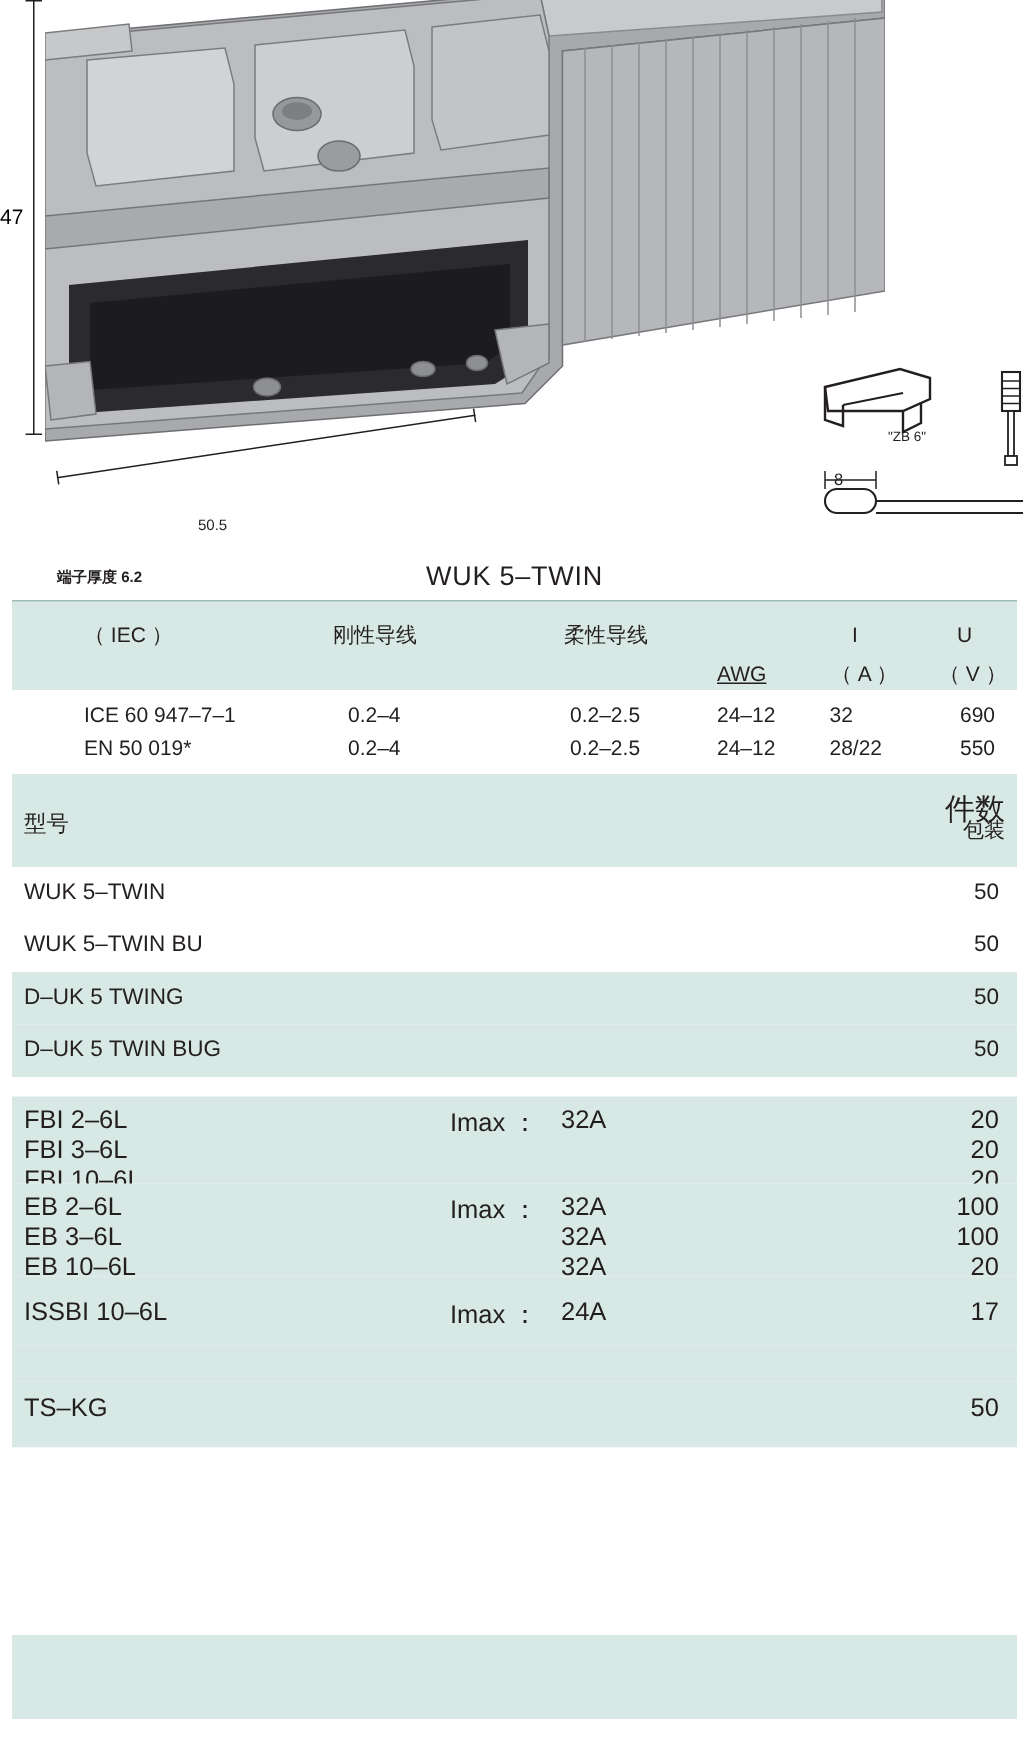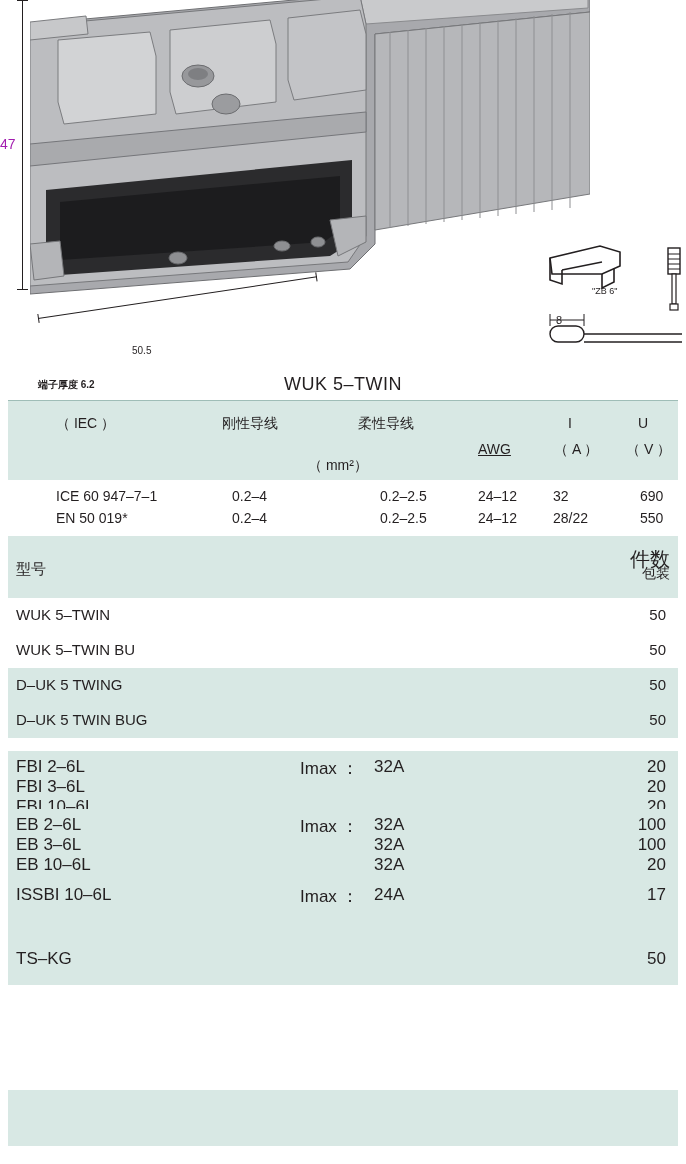--- a/index.html
+++ b/index.html
@@ -41,21 +41,21 @@
     content: "";
     position: absolute;
     left: -5px; bottom: 0;
     width: 11px; height: 1px;
     background: #231f20;
   }
   .dim-left-label {
     position: absolute;
     left: 0px; top: 136px;
     font-size: 14px;
-    color: #a21caf;
+    color: #000000;
   }
 
   
   .dim-diag {
     position: absolute;
     left: 38px; top: 318px;
     width: 282px; height: 1px;
     background: #231f20;
     transform: rotate(-8.5deg);
     transform-origin: left center;
@@ -140,29 +140,29 @@
     position: relative;
     box-sizing: border-box;
   }
   .band { background: #d8e8e4; }
   .white { background: #ffffff; }
 
   .hr-top { border-top: 1px solid #9fbdb7; }
 
   
   .spec-head {
-    height: 80px;
+    height: 60px;
     padding-top: 12px;
     font-size: 14px;
   }
   .cell { position: absolute; }
 
   .spec-head .c-iec { left: 48px; top: 14px; }
   .spec-head .c-rigid { left: 214px; top: 14px; }
-  .spec-head .c-flex { left: 350px; top: 14px; }
+  .spec-head .c-flex { left: 368px; top: 14px; }
   .spec-head .c-mm { left: 300px; top: 40px; margin-top: 16px; }
   .spec-head .c-awg { left: 470px; top: 40px; text-decoration: underline; }
   .spec-head .c-i { left: 560px; top: 14px; }
   .spec-head .c-u { left: 630px; top: 14px; }
   .spec-head .c-ia { left: 546px; top: 40px; }
   .spec-head .c-uv { left: 618px; top: 40px; }
 
   .spec-body {
     height: 56px;
     font-size: 14px;

